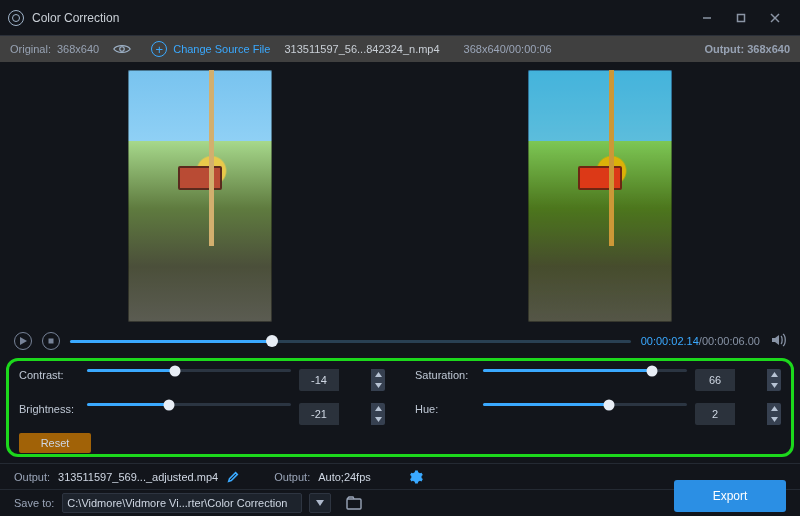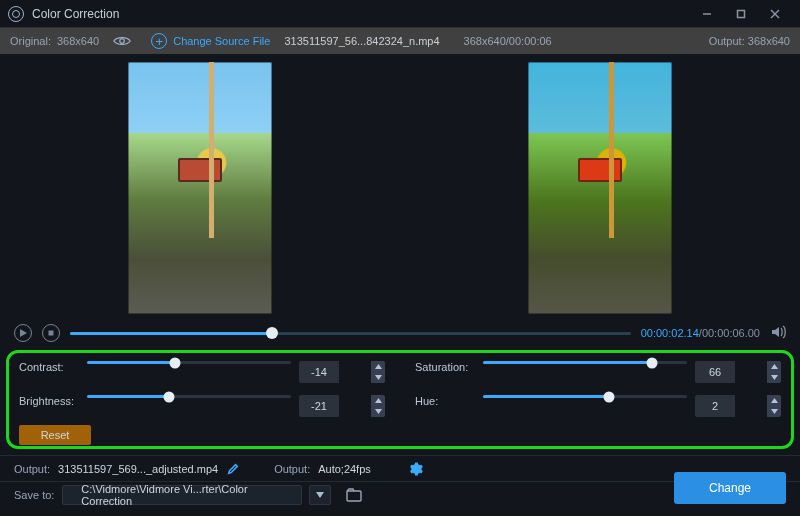--- a/index.html
+++ b/index.html
@@ -1,36 +1,36 @@
 <!DOCTYPE html>
 <html><head>
 <meta charset="utf-8">
 <style>
   * { box-sizing: border-box; margin: 0; padding: 0; font-family: "Segoe UI", Arial, sans-serif; }
   html, body { width: 800px; height: 516px; overflow: hidden; }
   body { background: #12151b; color: #c9cfd6; font-size: 11px; user-select: none; }
 
   
-  .titlebar { height: 28px; display: flex; align-items: center; padding: 0 8px; border-bottom: 1px solid #2a2f38; justify-content: center; }
+  .titlebar { height: 36px; display: flex; align-items: center; padding: 0 8px; border-bottom: 1px solid #2a2f38; justify-content: center; }
   .app-logo { width: 16px; height: 16px; border: 1.5px solid #9fb3c9; border-radius: 50%; position: relative; margin-right: 8px; }
   .app-logo::after { content: ""; position: absolute; inset: 3px; border: 1.5px solid #9fb3c9; border-radius: 50%; }
   .app-title { font-size: 12px; color: #c9cfd6; }
   .win-controls { margin-left: auto; display: flex; gap: 0; }
   .win-btn { width: 34px; height: 20px; display: flex; align-items: center; justify-content: center; color: #8a94a4; cursor: pointer; }
   .win-btn svg { width: 12px; height: 12px; stroke: currentColor; stroke-width: 1.5; fill: none; }
 
   
   .infobar { height: 26px; background: #404040; display: flex; align-items: center; padding: 0 10px; gap: 14px; font-size: 11px; color: #97a2b3; }
   .eye-icon { width: 18px; height: 12px; }
   .eye-icon svg { width: 100%; height: 100%; stroke: #9fb3c9; stroke-width: 1.5; fill: none; }
   .change-src { display: flex; align-items: center; gap: 6px; color: #3aa9ff; cursor: pointer; margin-left: 6px; }
   .change-src .plus { width: 16px; height: 16px; border: 1.5px solid #3aa9ff; border-radius: 50%; display: flex; align-items: center; justify-content: center; font-size: 13px; line-height: 1; }
   .file-name { color: #c9cfd6; }
   .src-meta { color: #9aa5b8; margin-left: 10px; }
-  .out-label { margin-left: auto; color: #97a2b3; }
+  .out-label { margin-left: auto; color: #97a2b3; font-weight: bold; }
 
   
   .preview-row { height: 268px; display: flex; padding: 4px 0; }
   .preview-side { width: 400px; display: flex; justify-content: center; align-items: center; }
   .thumb {
     width: 144px; height: 252px; border-radius: 2px; overflow: hidden;
     background:
       radial-gradient(circle at 58% 40%, #e8c94b 8%, transparent 9%),
       linear-gradient(#78c3ef 0%, #8fd0f5 28%, #a7d98c 28%, #5f7b3f 55%, #4b4f3a 78%, #5b5c52 100%);
     position: relative;
@@ -74,21 +74,21 @@
   .reset-btn { margin-top: 8px; width: 72px; height: 20px; background: #a16207; color: #cfd7e3; display: flex; align-items: center; justify-content: center; font-size: 11px; border-radius: 2px; cursor: pointer; }
 
   
   .out-row, .save-row { height: 26px; display: flex; align-items: center; padding: 0 14px; gap: 8px; font-size: 11px; color: #9aa5b8; border-top: 1px solid #242a33; }
   .out-row { margin-top: 6px; }
   .roval { color: #cfd7e3; }
   .small-ico { color: #3aa9ff; cursor: pointer; display: flex; }
   .small-ico svg { width: 14px; height: 14px; fill: none; stroke: currentColor; stroke-width: 1.7; }
   .gear-ico svg { fill: #3aa9ff; stroke: none; }
 
-  .path-field { width: 240px; height: 20px; background: #1d232c; border: 1px solid #2e3541; border-radius: 2px; display: flex; align-items: center; padding: 0 18px; color: #cfd7e3; }
+  .path-field { width: 240px; height: 20px; background: #1d232c; border: 1px solid #2e3541; border-radius: 2px; display: flex; align-items: center; padding: 0 4px; color: #cfd7e3; }
   .caret-btn { width: 22px; height: 20px; background: #1d232c; border: 1px solid #2e3541; border-radius: 2px; display: flex; align-items: center; justify-content: center; cursor: pointer; margin-left: -1px; }
   .folder-btn { width: 22px; height: 20px; display: flex; align-items: center; justify-content: center; cursor: pointer; color: #9aa5b8; margin-left: 4px; }
 
   .export-btn { margin-left: auto; width: 112px; height: 32px; background: #2b8fe4; color: #fff; border-radius: 3px; display: flex; align-items: center; justify-content: center; font-size: 12px; cursor: pointer; margin-top: -14px; }
 </style>
 </head>
 <body>
 
 <div class="titlebar">
   <div class="app-logo"></div>
@@ -290,14 +290,14 @@
       <svg width="8" height="6" viewBox="0 0 8 6">
         <polygon points="0,0 8,0 4,6" fill="#aeb9cb"></polygon>
       </svg>
     </div>
   <div class="folder-btn">
       <svg width="16" height="14" viewBox="0 0 16 14" fill="none" stroke="currentColor" stroke-width="1.4">
         <rect x="1" y="3" width="14" height="10" rx="1"></rect>
         <path d="M1 3l2-2h4l1 2"></path>
       </svg>
     </div>
-  <div class="export-btn">Change</div>
+  <div class="export-btn">Export</div>
 </div>
 
 </body></html>

